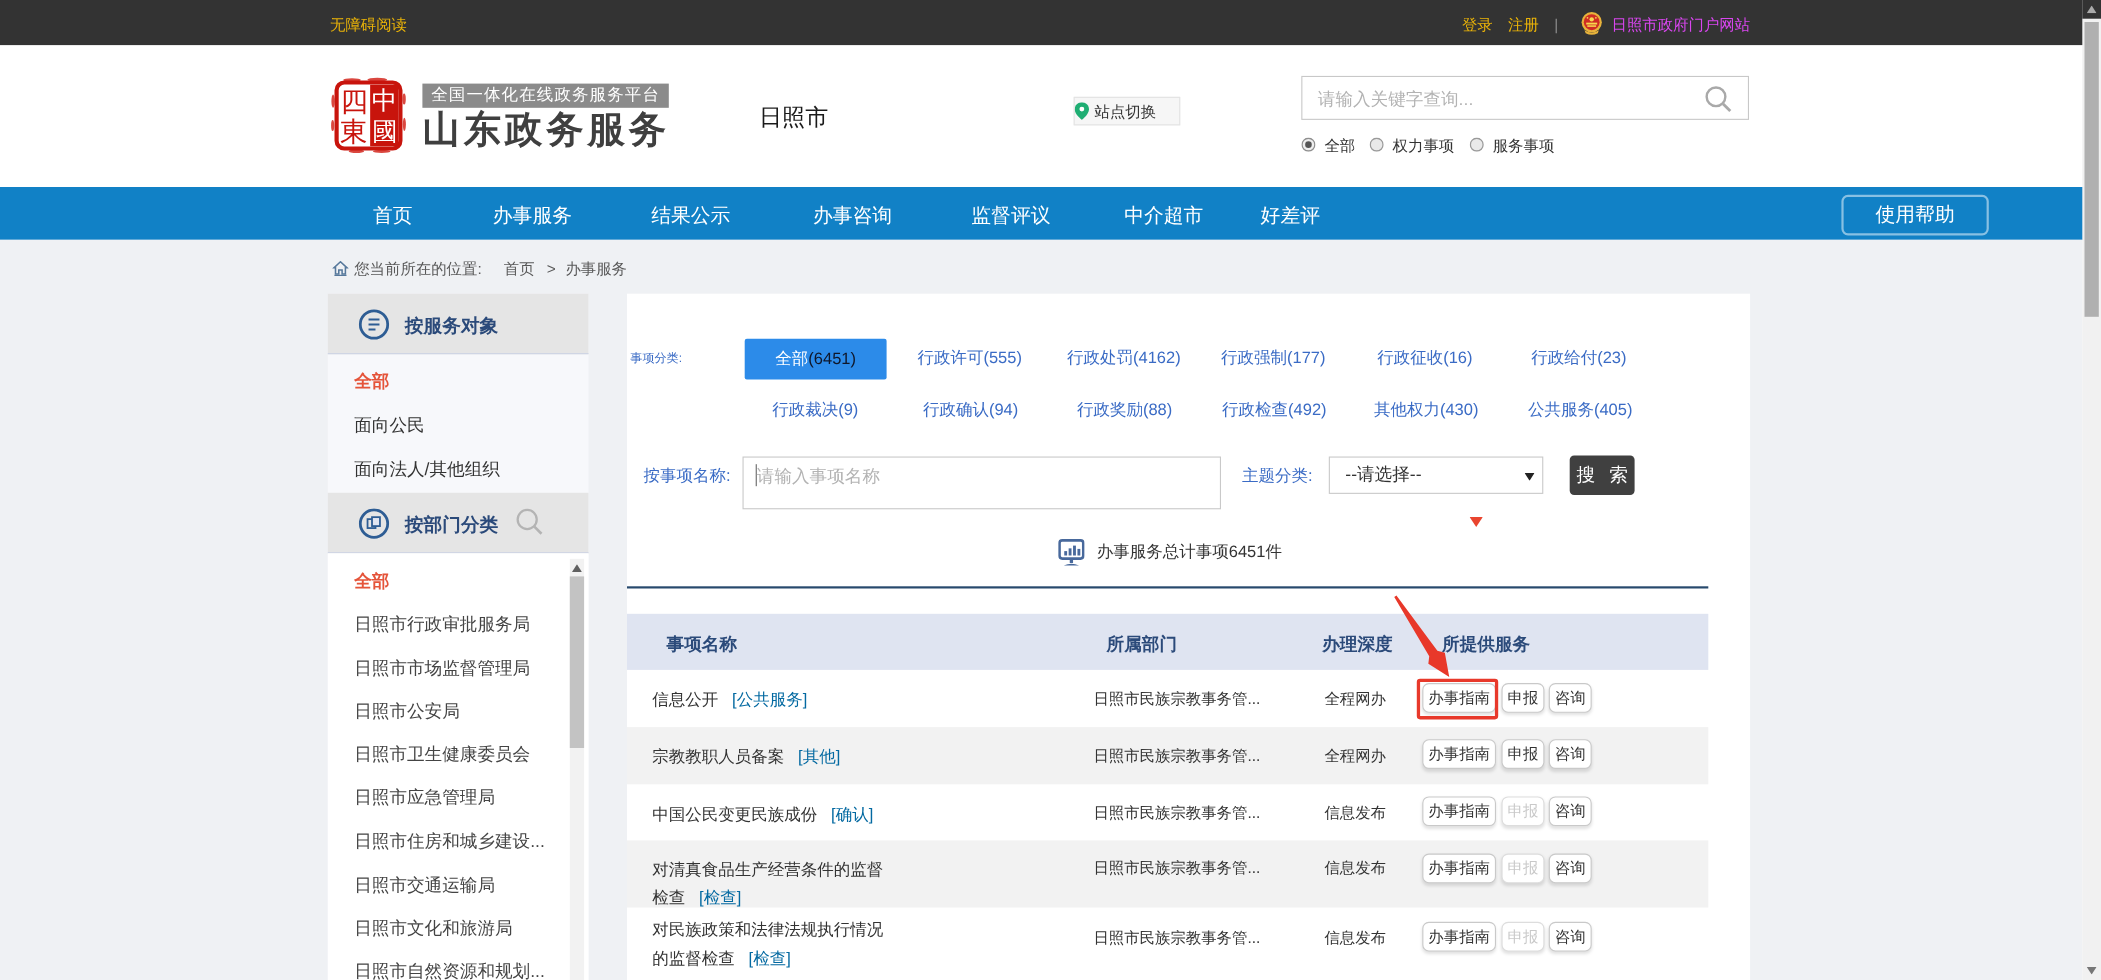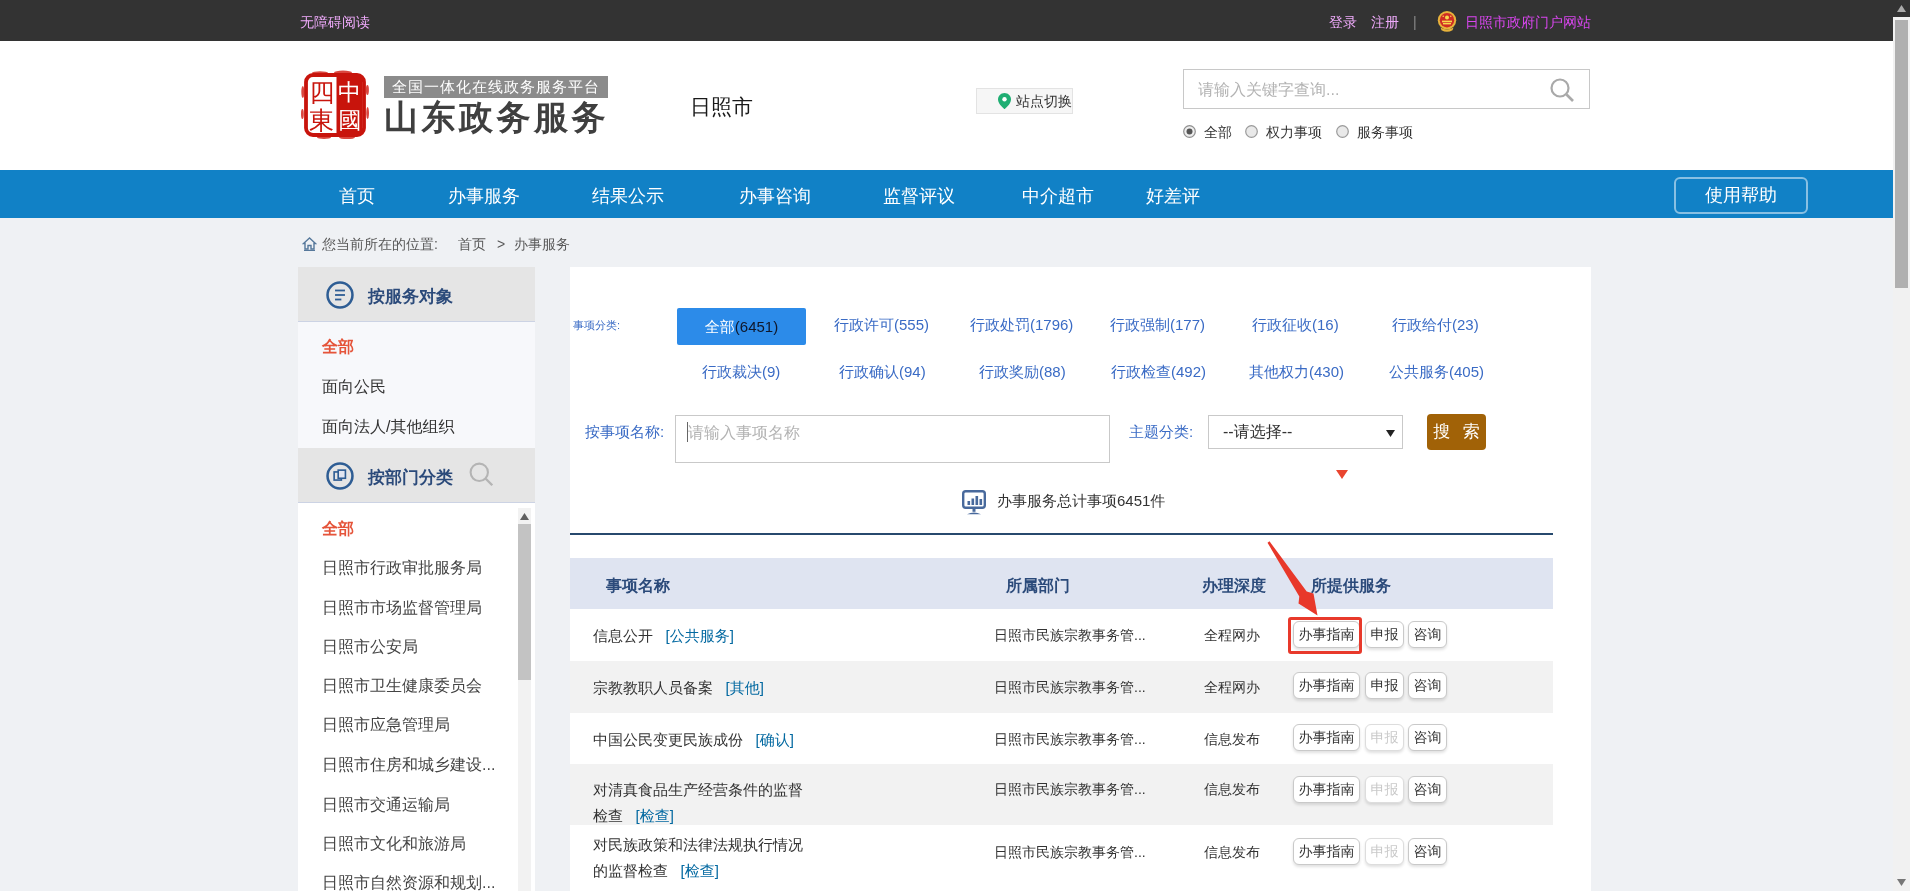--- a/index.html
+++ b/index.html
@@ -1,26 +1,26 @@
 <!DOCTYPE html>
 <html><head>
 <meta charset="utf-8">
 <style>
 *{margin:0;padding:0;box-sizing:border-box}
 html,body{width:1910px;height:891px;overflow:hidden}
 body{position:relative;font-family:"Liberation Sans",sans-serif;background:#fff;color:#333}
 .ab{position:absolute}
 
 #topbar{left:0;top:0;width:1910px;height:41px;background:#333333}
-#topbar .t{position:absolute;top:14px;font-size:14px;color:#f0abfc}
+#topbar .t{position:absolute;top:14px;font-size:14px;color:#eab308}
 
 #graybox{left:384px;top:76px;width:224px;height:22px;background:#8b8b8b;color:#fff;font-size:15px;text-align:center;line-height:22px;letter-spacing:1px}
 #bigname{left:384px;top:95px;width:230px;font-size:34px;font-weight:bold;color:#3f3f3f;letter-spacing:3.5px;white-space:nowrap}
 #city{left:690px;top:93px;font-size:21px;font-weight:normal;color:#1a1a1a}
-#sitebtn{left:976px;top:88px;width:97px;height:26px;background:#f6f6f6;border:1px solid #e3e3e3;font-size:14px;color:#333;line-height:24px;text-align:right}
+#sitebtn{left:976px;top:88px;width:97px;height:26px;background:#f6f6f6;border:1px solid #e3e3e3;font-size:14px;color:#333;line-height:24px;text-align:left}
 #searchbox{left:1183px;top:69px;width:407px;height:40px;border:1px solid #c8c8c8;background:#fff}
 #searchbox .ph{position:absolute;left:14px;top:10px;font-size:16px;color:#b3b3b3}
 
 #nav{left:0;top:170px;width:1910px;height:48px;background:#1181c6}
 #nav .n{position:absolute;top:14px;font-size:18px;color:#fff}
 #helpbtn{left:1674px;top:177px;width:134px;height:37px;border:2px solid rgba(255,255,255,0.5);border-radius:6px;color:#fff;font-size:18px;text-align:center;line-height:33px}
 
 #lowbg{left:0;top:218px;width:1893px;height:673px;background:#eff1f4}
 
 .crumbt{position:absolute;top:236px;font-size:14px;color:#595959}
@@ -32,21 +32,21 @@
 #deptbg{left:298px;top:503px;width:237px;height:388px;background:#fff}
 .dept{position:absolute;left:322px;font-size:16px;color:#444}
 
 #main{left:570px;top:267px;width:1021px;height:624px;background:#fff}
 .blab{position:absolute;font-size:15px;color:#3a6bc5}
 .chip{position:absolute;font-size:15px;color:#3a6bc5;white-space:nowrap}
 #chipact{left:677px;top:308px;width:129px;height:37px;background:#2c8be9;border-radius:2px;color:#fff;font-size:15px;text-align:center;line-height:37px}
 #nameinput{left:675px;top:415px;width:435px;height:48px;border:1px solid #c9c9c9}
 #nameinput .ph{position:absolute;left:12px;top:7px;font-size:16px;color:#b3b3b3}
 #select{left:1208px;top:415px;width:195px;height:34px;border:1px solid #c9c9c9;font-size:16px;color:#333;line-height:32px;padding-left:14px}
-#searchbtn{left:1427px;top:414px;width:59px;height:36px;background:#a16207;border-radius:4px;color:#fff;font-size:17px;text-align:center;line-height:36px;letter-spacing:4px;padding-left:4px}
+#searchbtn{left:1427px;top:414px;width:59px;height:36px;background:#404040;border-radius:4px;color:#fff;font-size:17px;text-align:center;line-height:36px;letter-spacing:4px;padding-left:4px}
 #navyline{left:570px;top:533px;width:983px;height:2px;background:#27496d}
 
 .th{position:absolute;font-size:16px;font-weight:bold;color:#2b4a7a}
 #thead{left:570px;top:558px;width:983px;height:51px;background:#dfe4f1}
 .stripe{position:absolute;left:570px;width:983px;background:#f2f2f2}
 .rtxt{position:absolute;font-size:15px;color:#333;white-space:nowrap}
 .c2{font-size:14px}
 .rlink{color:#0369a1}
 .btn{position:absolute;height:27px;background:#fff;border:1px solid #c9c9c9;border-radius:6px;font-size:14px;color:#333;text-align:center;line-height:25px;box-shadow:0 2px 3px rgba(0,0,0,0.12)}
 .btn.dis{color:#c9c9c9;border-color:#ddd}
@@ -173,21 +173,21 @@
 <span class="dept" style="top:676px">日照市卫生健康委员会</span>
 <span class="dept" style="top:715px">日照市应急管理局</span>
 <span class="dept" style="top:755px">日照市住房和城乡建设...</span>
 <span class="dept" style="top:795px">日照市交通运输局</span>
 <span class="dept" style="top:834px">日照市文化和旅游局</span>
 <span class="dept" style="top:873px">日照市自然资源和规划...</span>
 <div class="ab" id="main"></div>
 <span class="blab" style="left:573px;top:318px;font-size:11px">事项分类:</span>
 <div class="ab" id="chipact">全部<span style="color:#0f172a">(6451)</span></div>
 <span class="chip" style="left:834px;top:316px">行政许可(555)</span>
-<span class="chip" style="left:970px;top:316px">行政处罚(1796)</span>
+<span class="chip" style="left:970px;top:316px">行政处罚(4162)</span>
 <span class="chip" style="left:1110px;top:316px">行政强制(177)</span>
 <span class="chip" style="left:1252px;top:316px">行政征收(16)</span>
 <span class="chip" style="left:1392px;top:316px">行政给付(23)</span>
 <span class="chip" style="left:702px;top:363px">行政裁决(9)</span>
 <span class="chip" style="left:839px;top:363px">行政确认(94)</span>
 <span class="chip" style="left:979px;top:363px">行政奖励(88)</span>
 <span class="chip" style="left:1111px;top:363px">行政检查(492)</span>
 <span class="chip" style="left:1249px;top:363px">其他权力(430)</span>
 <span class="chip" style="left:1389px;top:363px">公共服务(405)</span>
 <span class="blab" style="left:585px;top:423px">按事项名称:</span>

